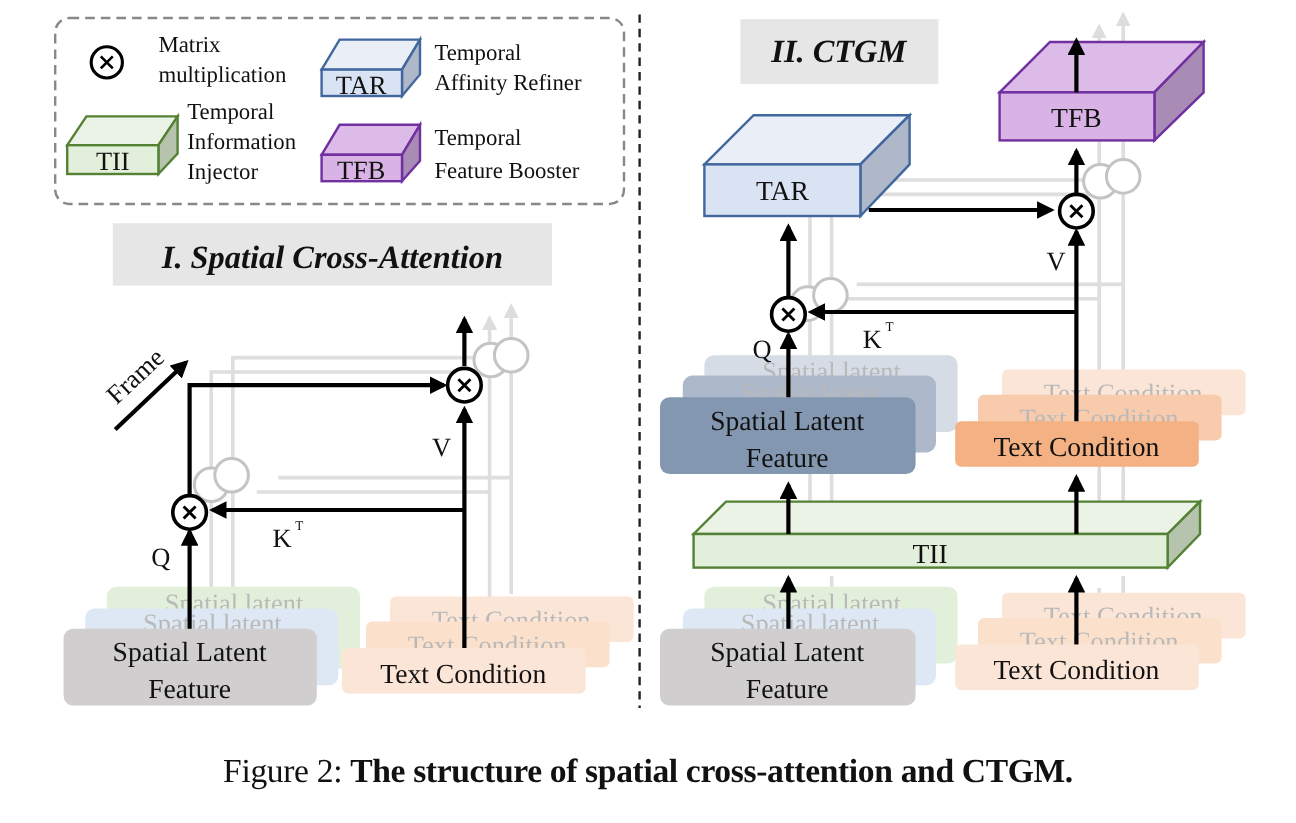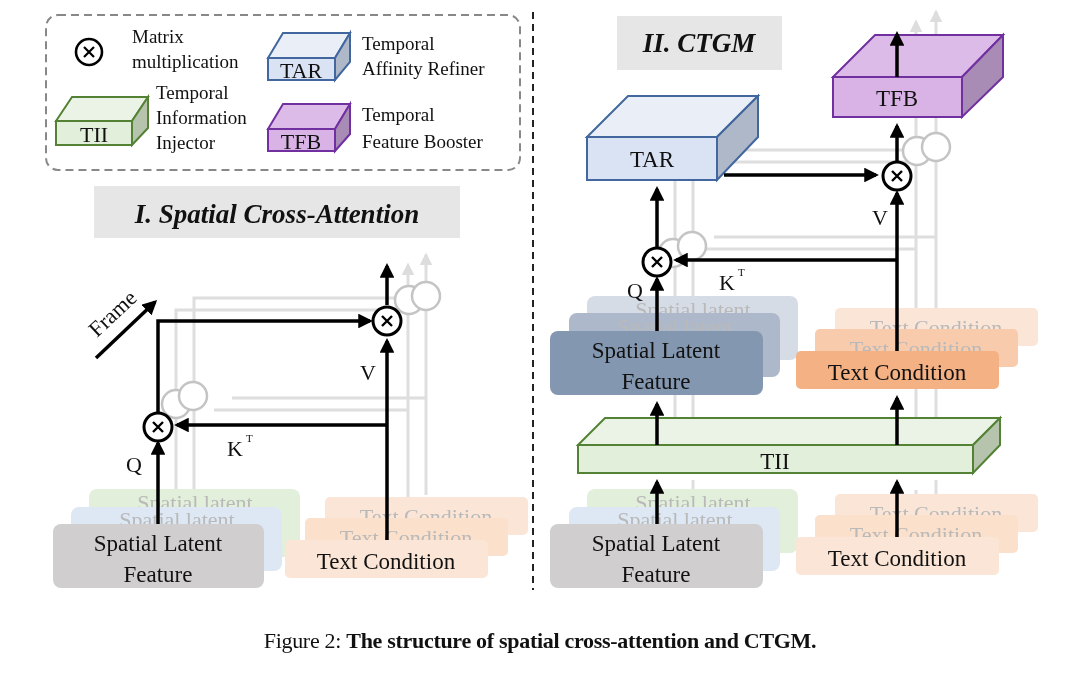--- a/index.html
+++ b/index.html
@@ -3,21 +3,21 @@
 <meta charset="utf-8">
 <style>
   html, body { margin:0; padding:0; background:#ffffff; }
   body { width:1080px; height:686px; position:relative; overflow:hidden;
          font-family:"Liberation Serif", "DejaVu Serif", serif; color:#111; }
   #fig { position:absolute; left:0; top:0; }
   .t { font-family:"Liberation Serif", "DejaVu Serif", serif; fill:#111; }
   .ghost-t { font-family:"Liberation Serif", serif; fill:#b9b9b9; }
   .title-b { font-weight:bold; font-style:italic; }
   #caption { position:absolute; left:0; top:628px; width:1080px; text-align:center;
-             font-size:22px; font-family:"Liberation Serif", serif; letter-spacing:-0.3px; }
+             font-size:28px; font-family:"Liberation Serif", serif; letter-spacing:-0.3px; }
   #caption b { font-weight:bold; }
 </style>
 </head>
 <body>
 
 <svg id="fig" width="1080" height="686" viewBox="0 0 1080 686" xmlns="http://www.w3.org/2000/svg">
   <defs>
     <marker id="ah" viewBox="0 0 10 10" refX="8" refY="5" markerWidth="4.2" markerHeight="4.2" orient="auto-start-reverse">
       <path d="M0,0 L10,5 L0,10 z" fill="#000"></path>
     </marker>

